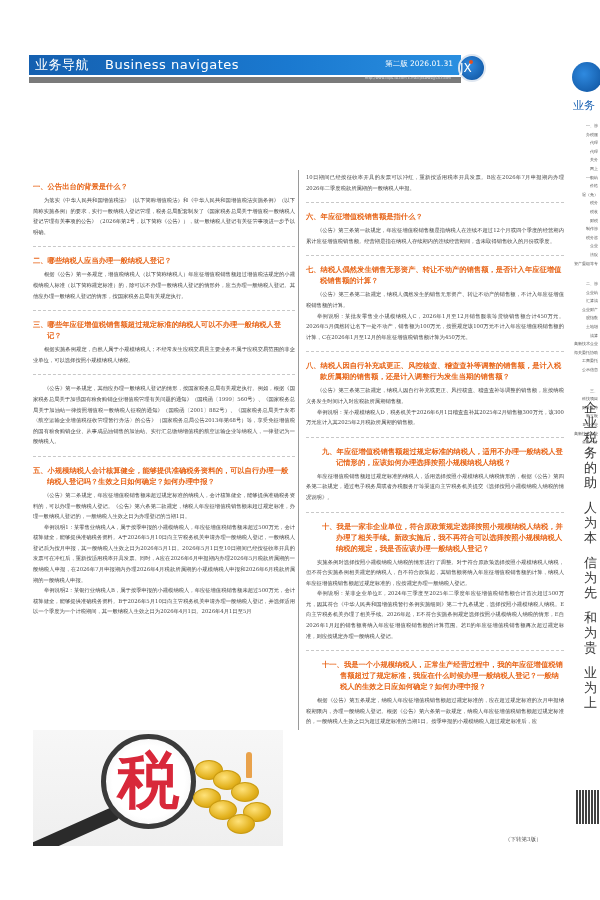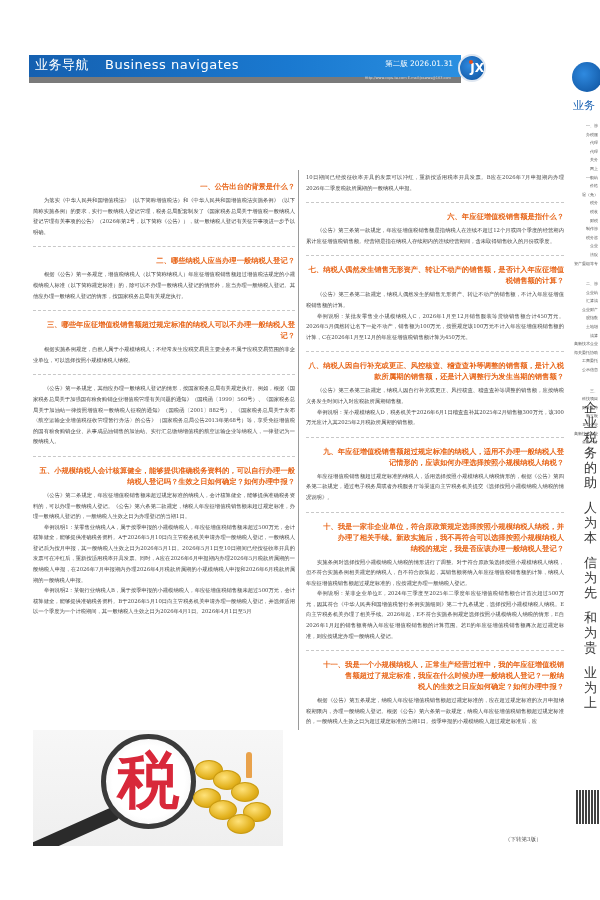--- a/index.html
+++ b/index.html
@@ -1,48 +1,48 @@
 <!DOCTYPE html>
 <html><head>
 <meta charset="utf-8">
 <style>
   * { box-sizing: border-box; margin: 0; padding: 0; }
   html, body { width: 600px; height: 900px; background: #ffffff; overflow: hidden; }
   body { position: relative; font-family: "DejaVu Serif", "Liberation Serif", serif; color: #333; }
 
   
-  .banner { position: absolute; left: 29px; top: 55px; width: 432px; height: 28px;
+  .banner { position: absolute; left: 29px; top: 55px; width: 432px; height: 20px;
     background: linear-gradient(90deg, #1560b0 0%, #1a79d0 60%, #2a8fe0 100%); }
   .banner-title { position: absolute; left: 6px; top: 1px; font-family: "DejaVu Sans", sans-serif;
     font-size: 13px; color: #ffffff; letter-spacing: 0.5px; white-space: nowrap; }
   .banner-title .en { margin-left: 16px; }
   .banner-edition { position: absolute; right: 8px; top: 4px; font-family: "DejaVu Sans", sans-serif;
     font-size: 7.5px; color: #ffffff; white-space: nowrap; }
   .graybar { position: absolute; left: 29px; top: 77px; width: 432px; height: 6px; background: #7a7a7a; }
   .graybar-url { position: absolute; right: 10px; top: -1px; font-size: 3.5px; color: #dcdcdc;
     font-family: "DejaVu Sans", sans-serif; white-space: nowrap; }
   .logo { position: absolute; left: 458px; top: 54px; width: 28px; height: 28px; border-radius: 50%;
     background: radial-gradient(circle at 40% 40%, #2f8ae0, #0c4f9a); border: 2px solid #dfe7f1;
-    color: #fff; font-family: "DejaVu Sans", sans-serif; font-weight: bold; font-size: 12px;
-    text-align: right; line-height: 24px; }
+    color: #fff; font-family: "DejaVu Sans", sans-serif; font-weight: normal; font-size: 12px;
+    text-align: left; line-height: 24px; }
   .logo .dot { position: absolute; top: 4px; left: 9px; width: 4px; height: 4px; border-radius: 50%; background: #e8501e; }
 
   
   .main-title { position: absolute; left: 40px; top: 100px; width: 470px; text-align: center;
     font-family: "DejaVu Sans", sans-serif; font-weight: bold; font-size: 19.5px; line-height: 26px;
     color: #e8661a; letter-spacing: 0.5px; }
 
   
   .col { position: absolute; font-size: 5.3px; line-height: 10.6px; color: #444; }
   .col-left { left: 33px; top: 178px; width: 262px; }
   .col-right { left: 306px; top: 172px; width: 258px; }
   .col-divider { position: absolute; left: 298px; top: 170px; width: 1px; height: 560px; background: #9a9a9a; }
 
   .q { font-family: "DejaVu Sans", sans-serif; font-weight: bold; font-size: 7.3px; line-height: 11px;
-    margin-top: 3px; margin-bottom: 3px; color: #e8661a; text-align: right; }
+    margin-top: 3px; margin-bottom: 3px; color: #e8661a; }
   .q.indent { padding-left: 14px; text-indent: -14px; }
   .q.indent2 { padding-left: 30px; text-indent: -14px; }
   .q.indent3 { padding-left: 34px; text-indent: -18px; }
   .p { text-indent: 11px; text-align: justify; }
   .sep { border-top: 1px dashed #c8c8c8; margin: 9px 0 8px 0; }
 
   .photo { position: absolute; left: 33px; top: 730px; width: 250px; height: 116px; overflow: hidden;
     background: linear-gradient(180deg, #f7f7f7 0%, #efefef 100%); }
   .lens { position: absolute; left: 68px; top: 4px; width: 95px; height: 95px; border-radius: 50%;
     border: 5px solid #3a3a3a; background: radial-gradient(circle, #ffffff 60%, #e9e9e9 100%); }

